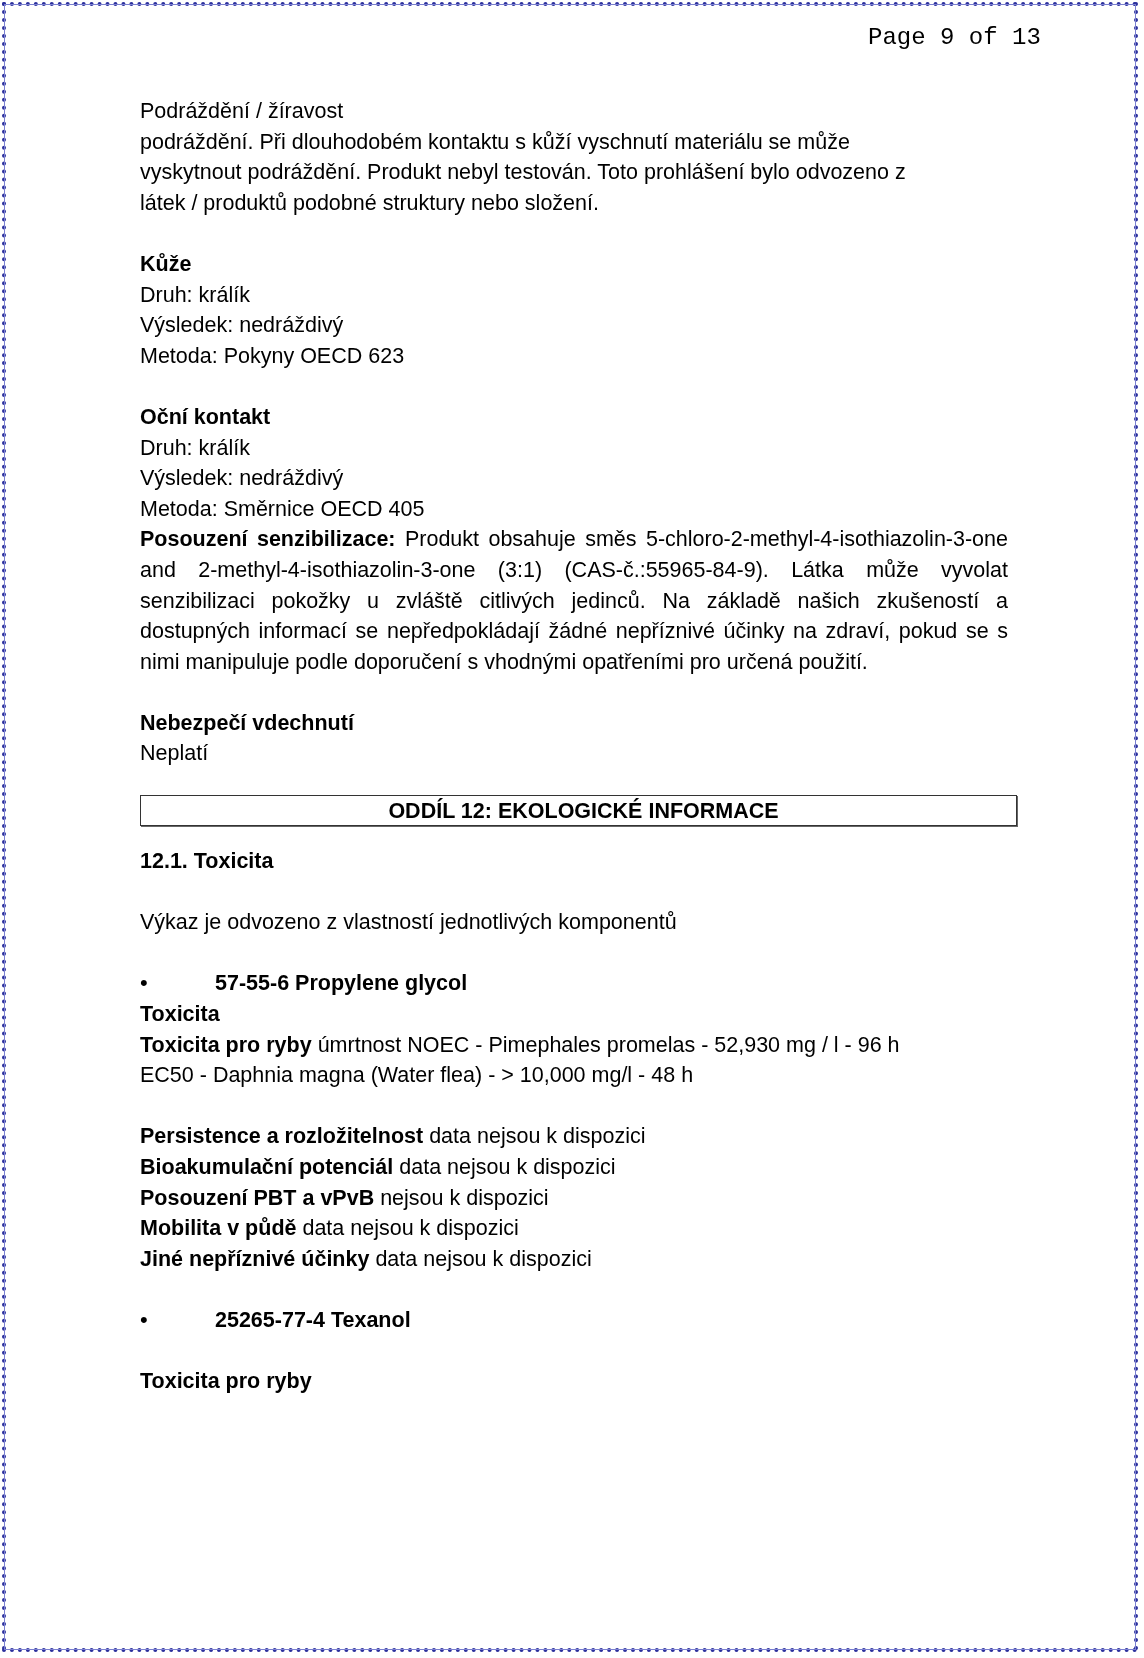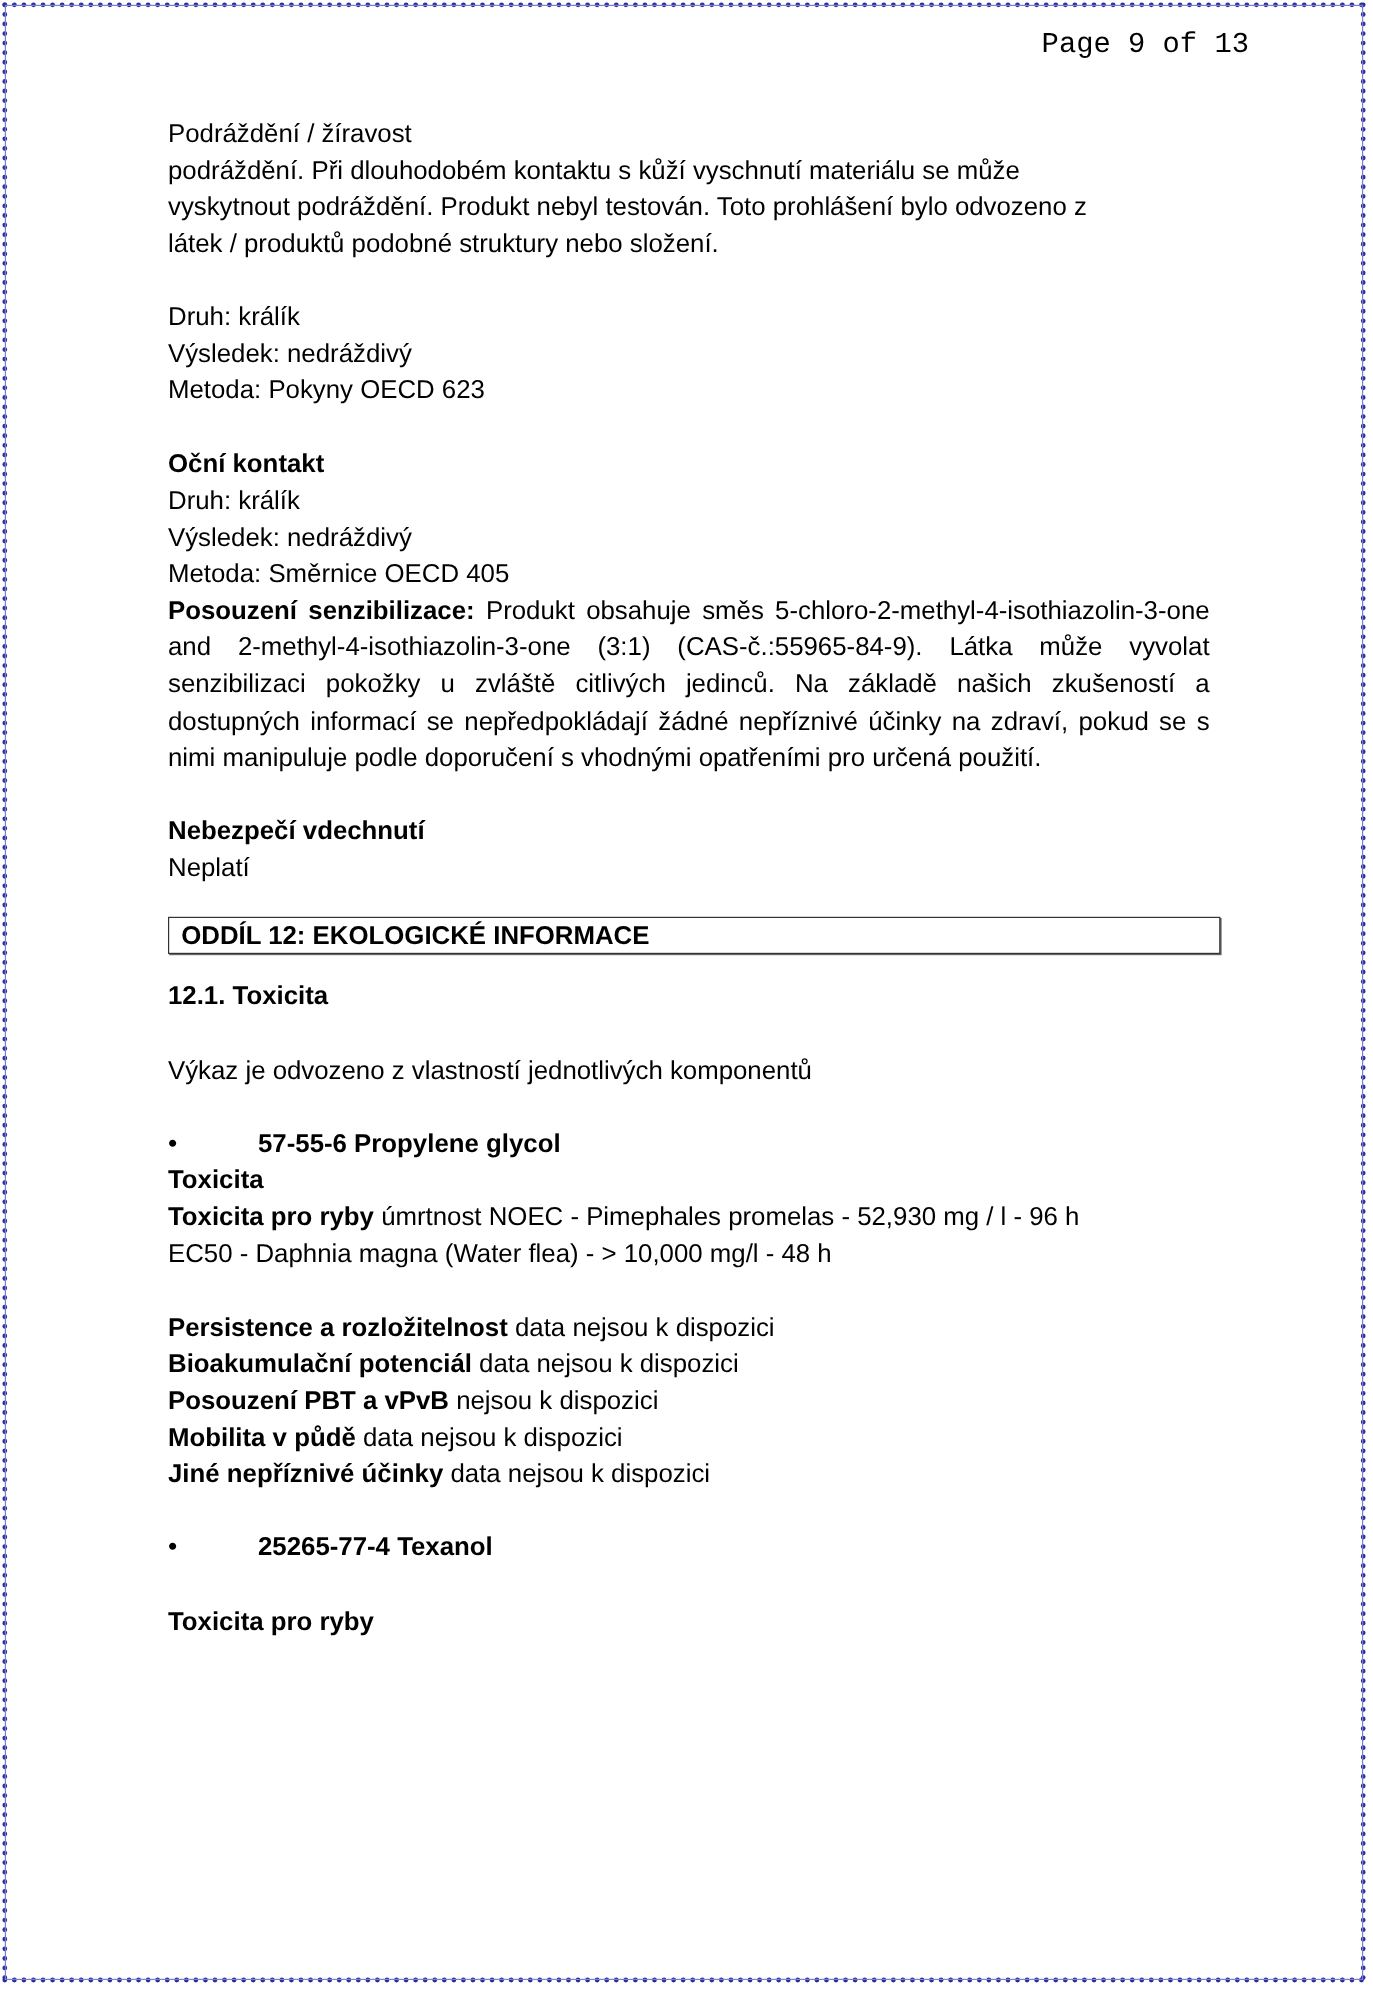--- a/index.html
+++ b/index.html
@@ -42,39 +42,41 @@
     .section-box {
       border: 1.5px solid #333;
       box-shadow: 1px 1px 0 #666;
       padding: 0 0 0 10px;
       margin: 10px 0 0 0;
       height: 31px;
       line-height: 31px;
       font-weight: bold;
       width: 877px;
       box-sizing: border-box;
+      text-align: center;
     }
     .bullet-row { display: flex; align-items: baseline; }
     .bullet { width: 75px; font-size: 22px; }
   </style>
 </head>
 <body>
 
 <div class="page-border"></div>
 
 <div class="page-number">Page 9 of 13</div>
 
 <div class="content">
 
   <span class="line">Podráždění / žíravost</span>
   <span class="line">podráždění. Při dlouhodobém kontaktu s kůží vyschnutí materiálu se může</span>
   <span class="line">vyskytnout podráždění. Produkt nebyl testován. Toto prohlášení bylo odvozeno z</span>
   <span class="line">látek / produktů podobné struktury nebo složení.</span>
   <div class="gap"></div>
 
+  <span class="line b">Kůže</span>
   <span class="line">Druh: králík</span>
   <span class="line">Výsledek: nedráždivý</span>
   <span class="line">Metoda: Pokyny OECD 623</span>
   <div class="gap"></div>
 
   <span class="line b">Oční kontakt</span>
   <span class="line">Druh: králík</span>
   <span class="line">Výsledek: nedráždivý</span>
   <span class="line">Metoda: Směrnice OECD 405</span>
 

